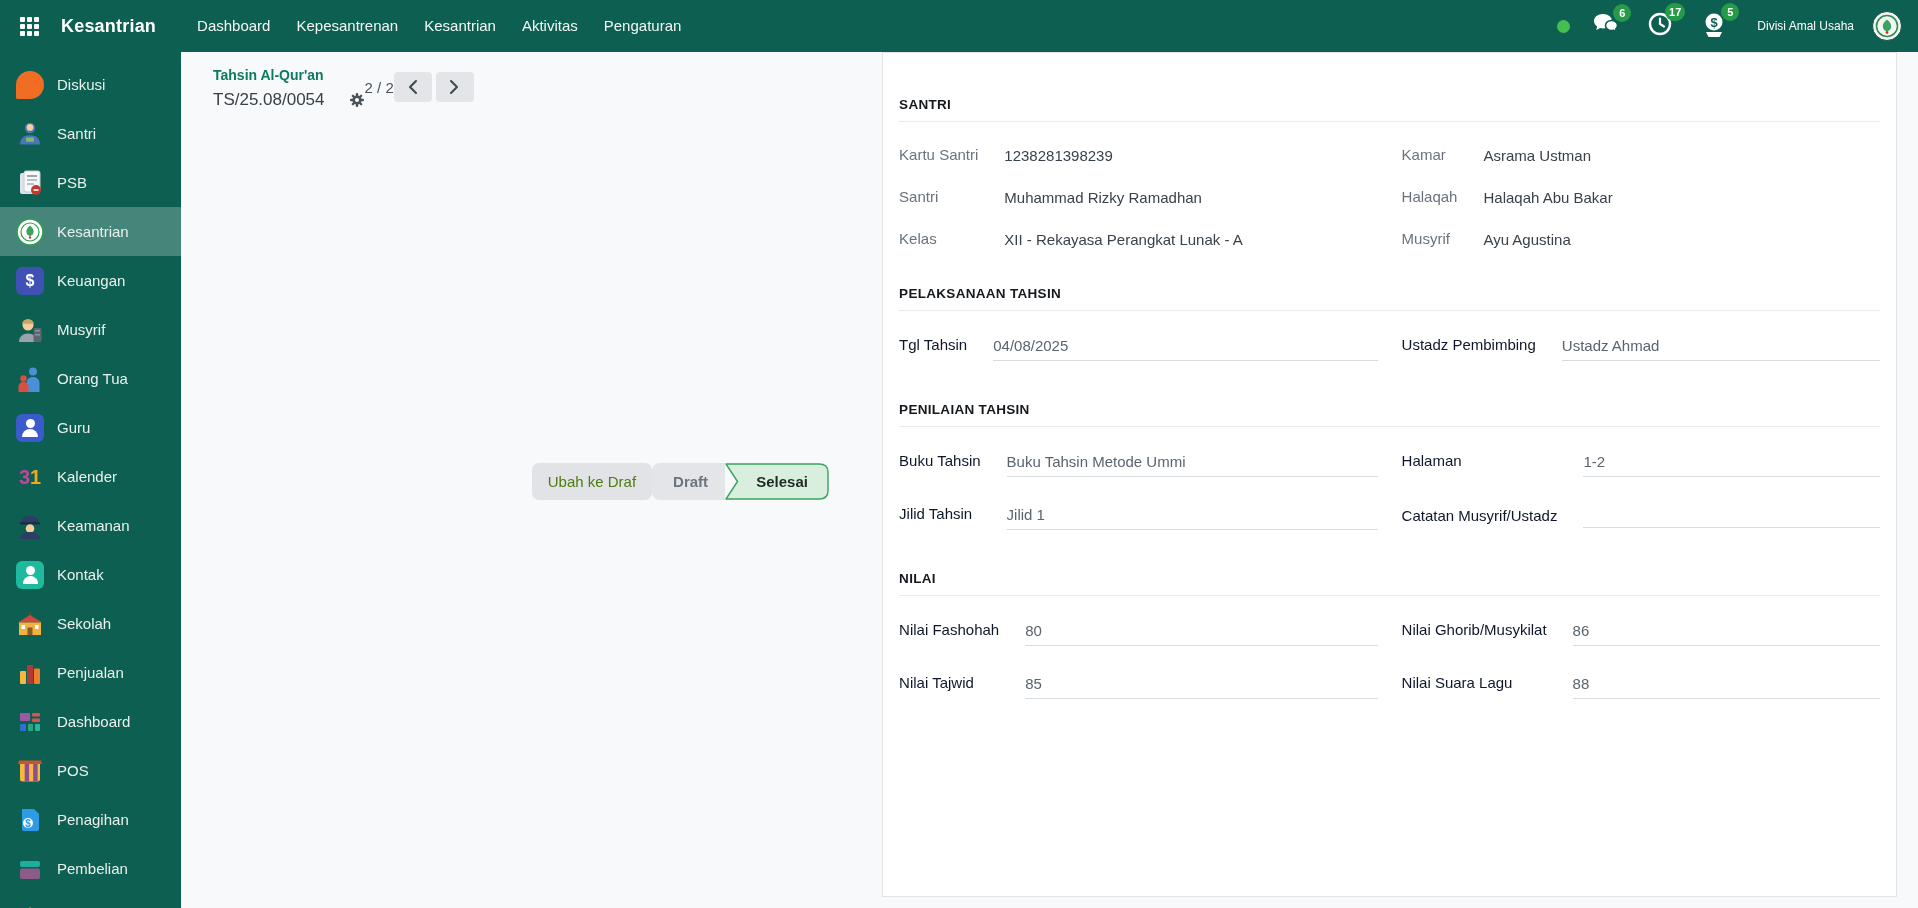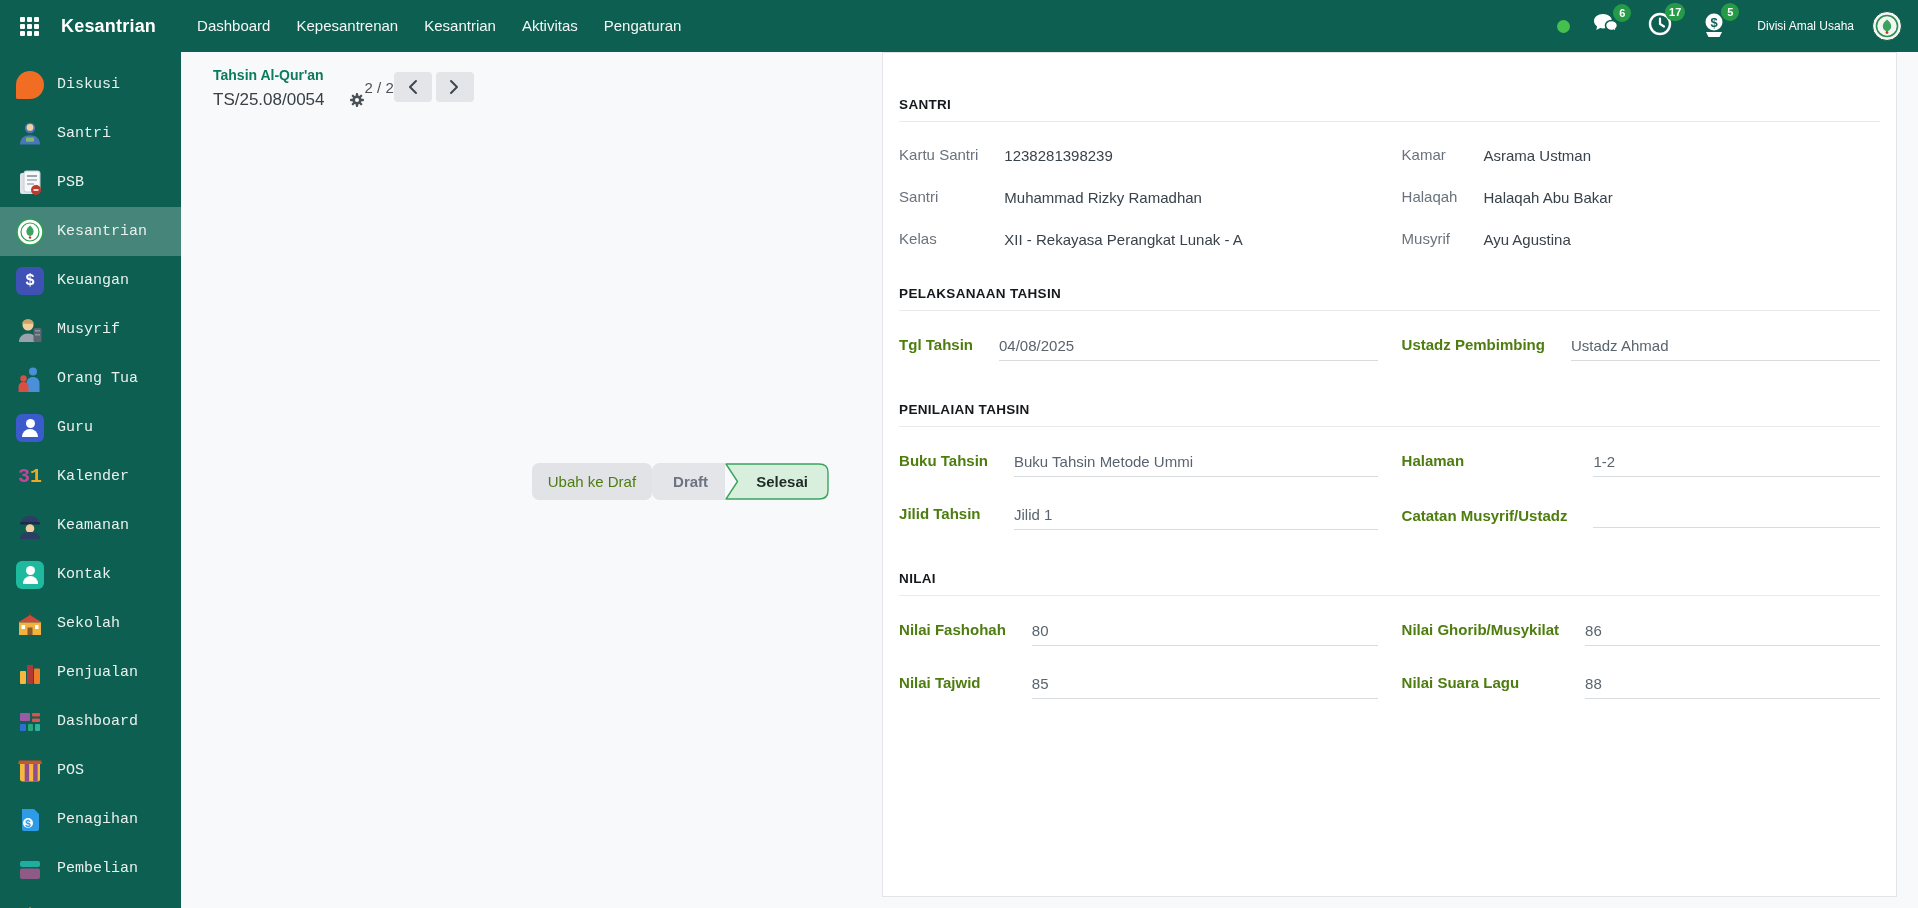--- a/index.html
+++ b/index.html
@@ -20,21 +20,21 @@
   .status-dot { width:13px; height:13px; border-radius:50%; background:#44c04f; margin-right:8px; }
   .tray-btn { position:relative; padding:4px 6px; margin-right:8px; cursor:pointer; }
   .badge { position:absolute; top:-4px; right:-6px; min-width:18px; height:18px; border-radius:9px;
     background:#259b48; color:#fff; font-size:11px; font-weight:700; line-height:18px;
     text-align:center; padding:0 4px; }
   .company { font-size:12px; color:#fdfefe; margin:0 10px 0 8px; white-space:nowrap; cursor:pointer; }
   .avatar { width:30px; height:30px; border-radius:50%; overflow:hidden; cursor:pointer; }
 
   
   .page { display:flex; height:856px; }
-  .sidebar { width:181px; background:#0d5f51; overflow:hidden; padding-top:8px; flex:none;font-family:Liberation Mono, monospace; }
+  .sidebar { width:181px; background:#0d5f51; overflow:hidden; padding-top:8px; flex:none; }
   .main { flex:1; display:flex; flex-direction:row; background:#f8f9fa; min-width:0; }
 
   
   .sb-item { height:49px; display:flex; align-items:center; padding-left:16px; cursor:pointer; }
   .sb-item.sb-active { background:rgba(255,255,255,.24); }
   .sb-label { color:#e9f1ee; font-size:15px; margin-left:13px; white-space:nowrap; }
   .icn { width:28px; height:28px; flex:none; position:relative; display:flex;
     align-items:center; justify-content:center; }
   .icn svg { display:block; }
   .icn-diskusi { background:#f06d23; border-radius:55% 55% 55% 6%; }
@@ -89,21 +89,21 @@
     padding-bottom:9px; border-bottom:1px solid #e8eaed; margin-bottom:24px; }
   .sec-body { display:flex; }
   .fcol { flex:1; display:table; border-collapse:collapse; }
   .fcol.fleft { margin-right:12px; }
   .fcol.fright { margin-left:12px; }
   .frow { display:table-row; }
   .flabel, .fvalue { display:table-cell; vertical-align:top; font-size:15px; }
   .flabel { padding-right:26px; white-space:nowrap; width:1px; }
   .ro .flabel { color:#6a737d; padding-bottom:22px; }
   .ro .fvalue { color:#39424b; padding-bottom:22px; line-height:20px; }
-  .ed .flabel { color:#4d7c0f; font-weight:700; padding-bottom:27px; padding-top:1px; }
+  .ed .flabel { color:#0f172a; font-weight:400; padding-bottom:27px; padding-top:1px; }
   .ed .fvalue { padding-bottom:27px; }
   .input-line { border-bottom:1px solid #d9dcdf; min-height:22px; line-height:21px; color:#5a646e;
     padding-bottom:4px; cursor:text; }
 </style>
 </head>
 <body>
 
 <header class="topbar">
   <div class="tb-left">
     <span class="grid-icon">

